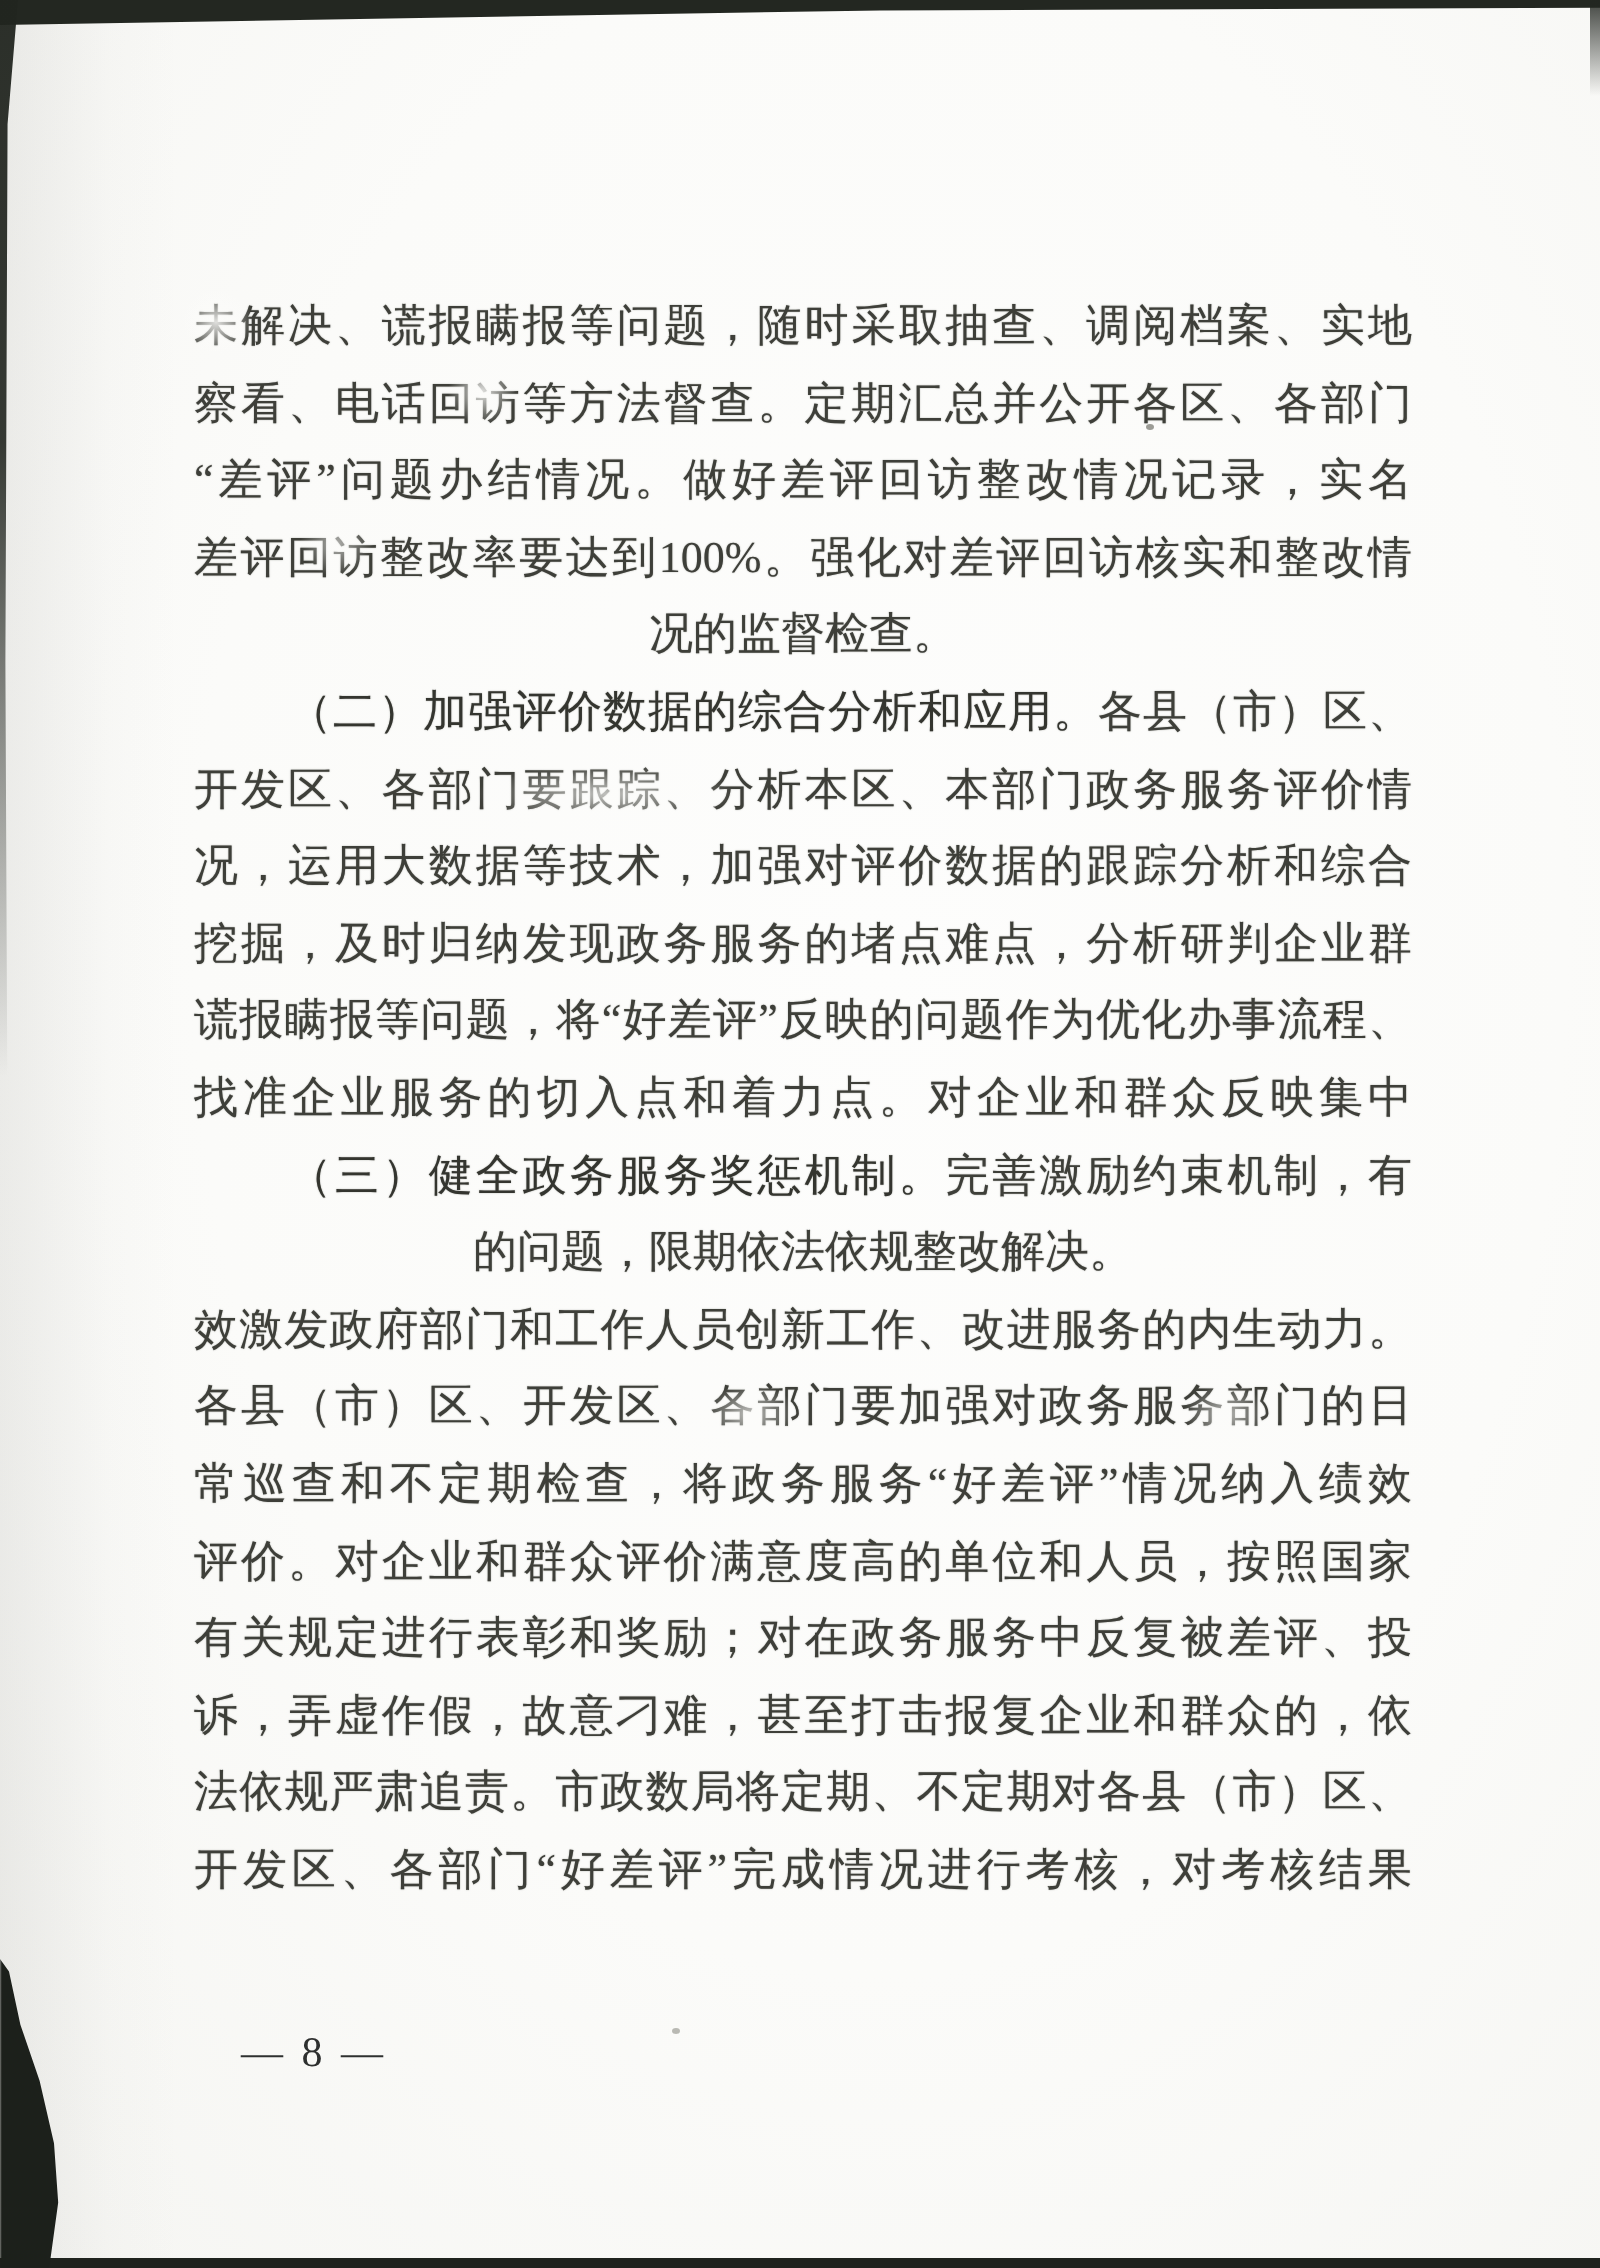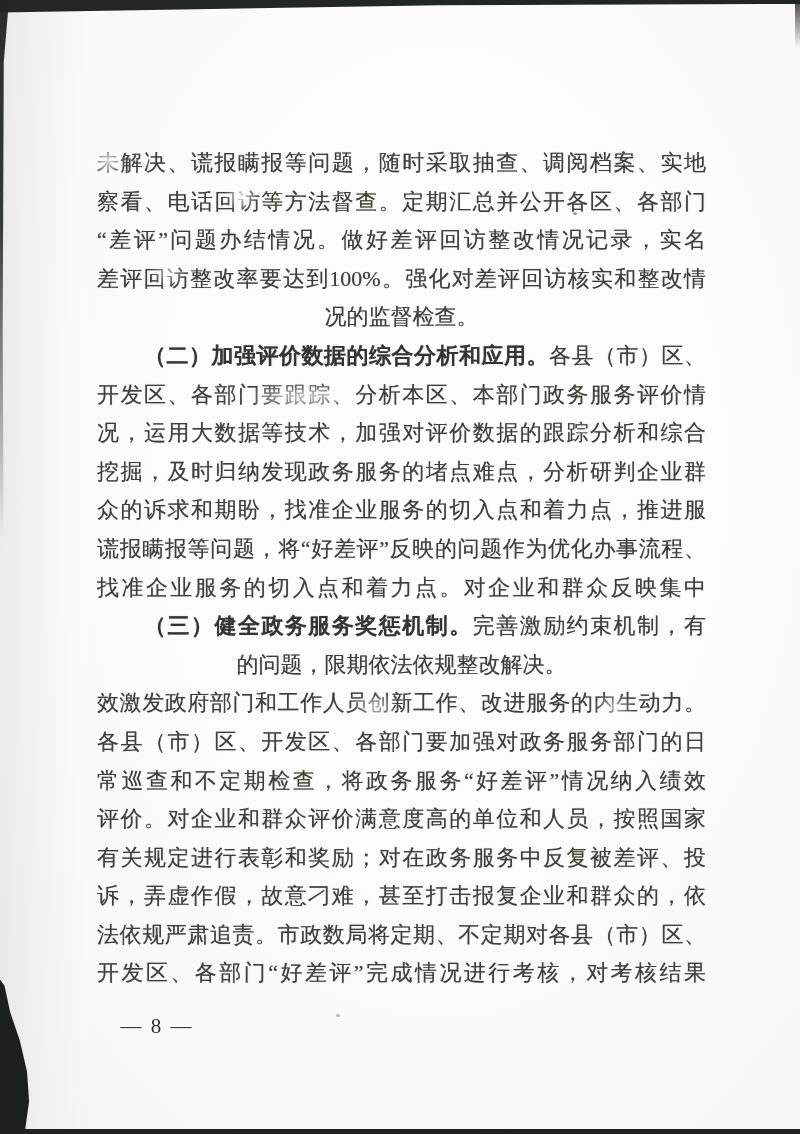--- a/index.html
+++ b/index.html
@@ -52,21 +52,21 @@
     position:absolute;
     left:97px;top:144px;width:609px;
     font-size:22px;
     line-height:38.6px;
     color:#3e3f39;
     text-shadow:0 0 0.7px rgba(62,63,57,0.55);
   }
   .line{white-space:nowrap;text-align:center;}
   .line.just{text-align:justify;text-align-last:justify;}
   .line.indent{padding-left:47px;}
-  .line .b{font-weight:700;color:#34352f;}
+  .line .b{font-weight:400;color:#34352f;}
   .pagenum{
     position:absolute;left:118px;top:1014px;width:78px;
     font-size:21px;letter-spacing:2px;color:#2e302f;
     text-align:center;white-space:nowrap;
   }
   
   .smudge{position:absolute;pointer-events:none;
     background:radial-gradient(closest-side, rgba(252,252,250,0.85), rgba(252,252,250,0));}
   .sm1{left:90px;top:144px;width:36px;height:34px;}
   .sm2{left:224px;top:180px;width:34px;height:32px;}
@@ -86,21 +86,20 @@
     <div class="textblock" id="textblock" style="color: rgb(62, 63, 57);">
         <div class="line just"><span>未解决、谎报瞒报等问题，随时采取抽查、调阅档案、实地</span></div>
         <div class="line just"><span>察看、电话回访等方法督查。定期汇总并公开各区、各部门</span></div>
         <div class="line just"><span>“差评”问题办结情况。做好差评回访整改情况记录，实名</span></div>
         <div class="line just"><span>差评回访整改率要达到100%。强化对差评回访核实和整改情</span></div>
         <div class="line"><span>况的监督检查。</span></div>
         <div class="line just indent"><span class="b">（二）加强评价数据的综合分析和应用。</span><span>各县（市）区、</span></div>
         <div class="line just"><span>开发区、各部门要跟踪、分析本区、本部门政务服务评价情</span></div>
         <div class="line just"><span>况，运用大数据等技术，加强对评价数据的跟踪分析和综合</span></div>
         <div class="line just"><span>挖掘，及时归纳发现政务服务的堵点难点，分析研判企业群</span></div>
-        <div class="line just"><span>众的诉求和期盼，找准企业服务的切入点和着力点，推进服</span></div>
         <div class="line just"><span>谎报瞒报等问题，将“好差评”反映的问题作为优化办事流程、</span></div>
         <div class="line just"><span>找准企业服务的切入点和着力点。对企业和群众反映集中</span></div>
         <div class="line just indent"><span class="b">（三）健全政务服务奖惩机制。</span><span>完善激励约束机制，有</span></div>
         <div class="line"><span>的问题，限期依法依规整改解决。</span></div>
         <div class="line just"><span>效激发政府部门和工作人员创新工作、改进服务的内生动力。</span></div>
         <div class="line just"><span>各县（市）区、开发区、各部门要加强对政务服务部门的日</span></div>
         <div class="line just"><span>常巡查和不定期检查，将政务服务“好差评”情况纳入绩效</span></div>
         <div class="line just"><span>评价。对企业和群众评价满意度高的单位和人员，按照国家</span></div>
         <div class="line just"><span>有关规定进行表彰和奖励；对在政务服务中反复被差评、投</span></div>
         <div class="line just"><span>诉，弄虚作假，故意刁难，甚至打击报复企业和群众的，依</span></div>

